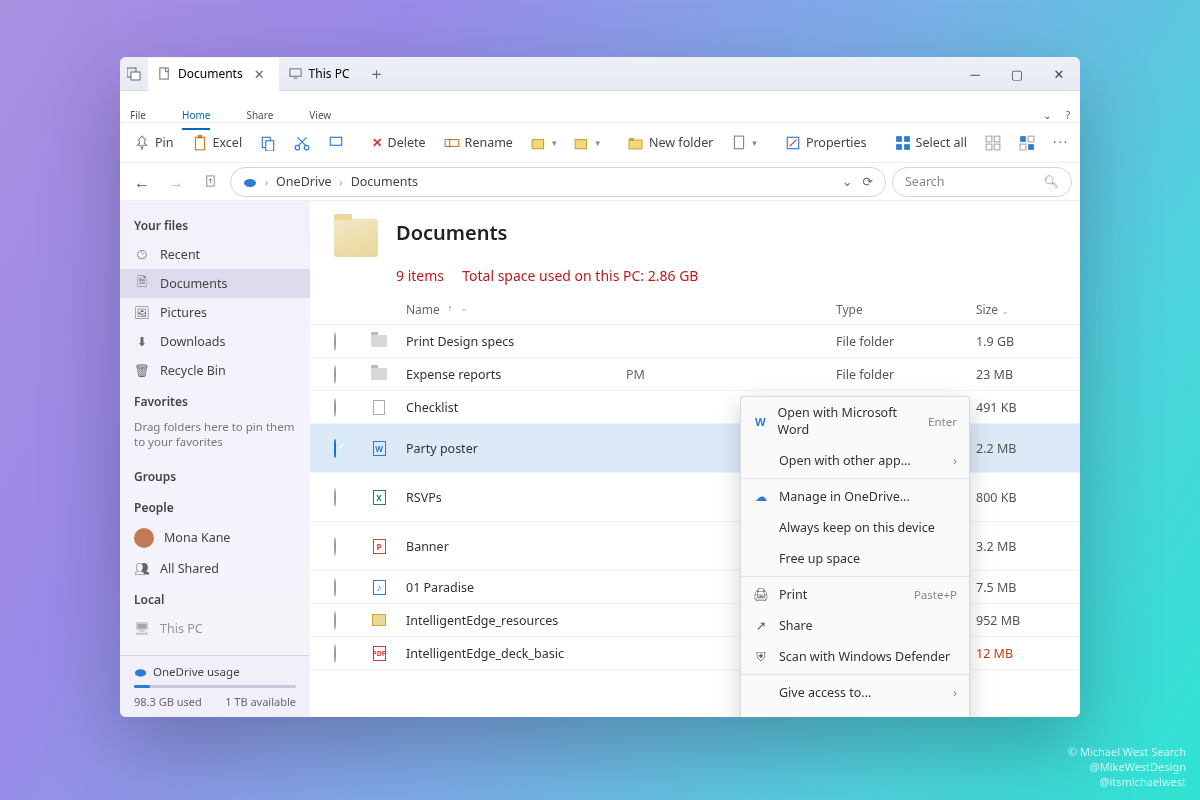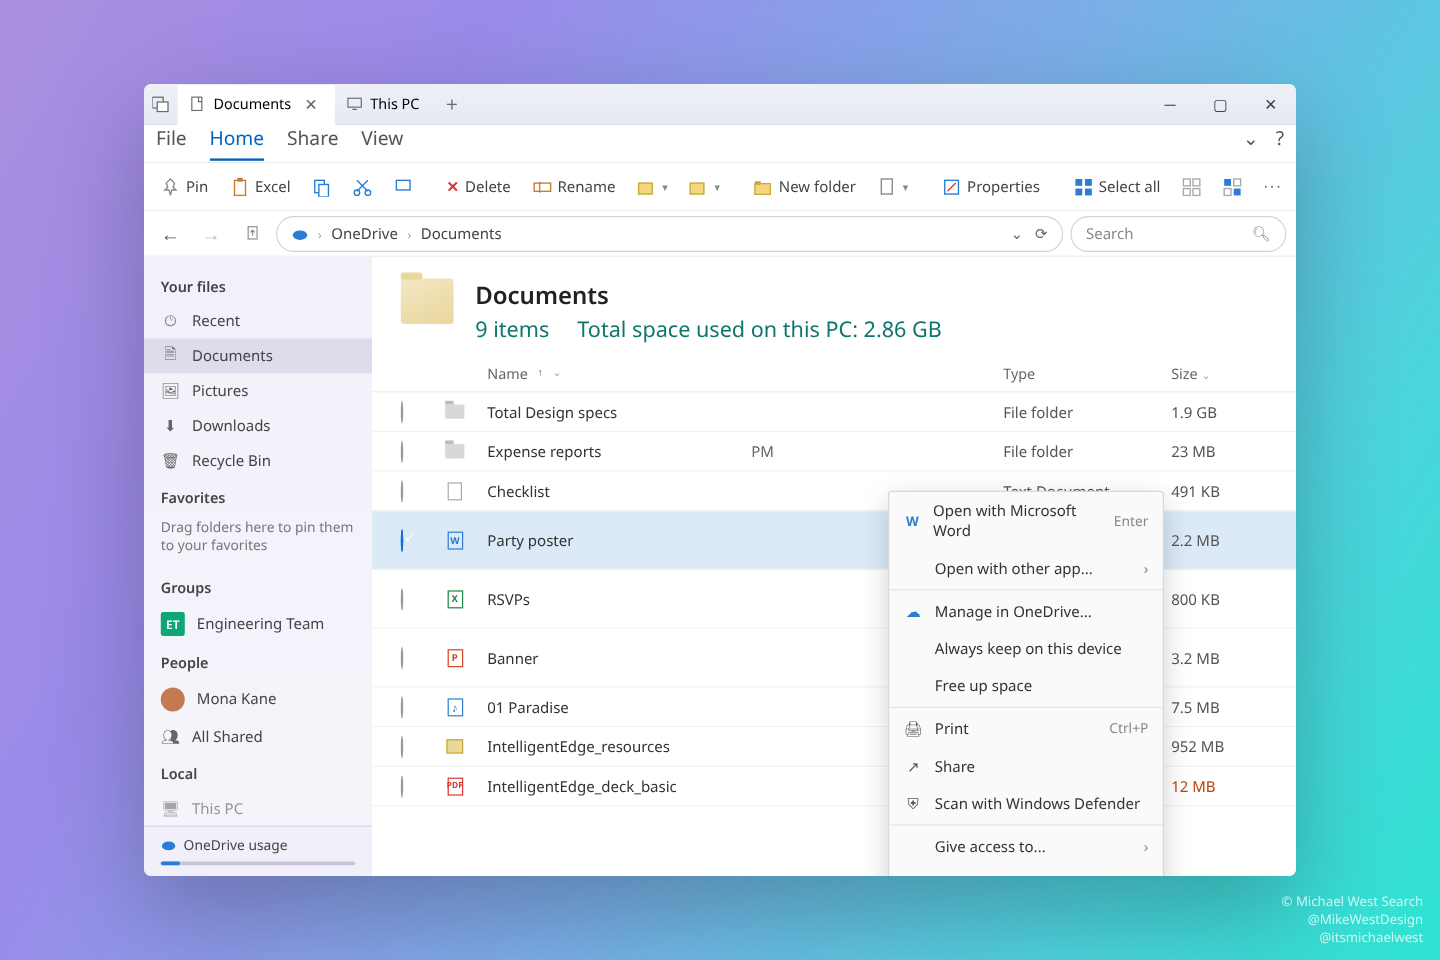--- a/index.html
+++ b/index.html
@@ -1,26 +1,26 @@
 <!DOCTYPE html>
 <html><head>
 <meta charset="utf-8">
 <style>
 *{box-sizing:border-box;margin:0;padding:0;font-family:"Segoe UI",system-ui,sans-serif}
 body{width:1200px;height:800px;background:linear-gradient(120deg,#a98fe0 0%,#9a8ae8 25%,#7baee8 55%,#4ed2dd 80%,#2ee3d1 100%);overflow:hidden;position:relative}
-.window{position:absolute;left:120px;top:70px;width:960px;height:660px;background:#fff;border-radius:6px;box-shadow:0 30px 80px rgba(0,0,0,.25);display:flex;flex-direction:column;overflow:hidden}
+.window{position:absolute;left:120px;top:57px;width:960px;height:660px;background:#fff;border-radius:6px;box-shadow:0 30px 80px rgba(0,0,0,.25);display:flex;flex-direction:column;overflow:hidden}
 .titlebar{display:flex;align-items:center;height:34px;background:linear-gradient(180deg,#eef0f7,#e7eaf3);border-bottom:1px solid #d8dce5}
 .tb-ic{width:28px;display:flex;justify-content:center;color:#555}
 .tab{display:flex;align-items:center;gap:7px;padding:0 10px;height:34px;font-size:12px}
 .tab.active{background:#fff;border-bottom:2px solid #fff;position:relative;top:1px}
 .tab .close{color:#666;font-size:13px;padding:0 4px}
 .addtab{width:34px;display:flex;justify-content:center;color:#666;font-size:16px}
 .winctl{margin-left:auto;display:flex}
 .winctl span{width:42px;display:flex;justify-content:center;align-items:center;color:#444;font-size:13px}
-.menubar{display:flex;align-items:flex-start;height:32px;padding:0 10px;gap:19px;font-size:16px;color:#555;border-bottom:1px solid #eee}
+.menubar{display:flex;align-items:flex-end;height:32px;padding:0 10px;gap:36px;font-size:10px;color:#555;border-bottom:1px solid #eee}
 .menubar .m.active{color:#0067c0;border-bottom:2px solid #0067c0;padding-bottom:6px;margin-bottom:-8px}
 .menubar .ar{margin-left:auto;display:flex;gap:14px;color:#555}
 .toolbar{display:flex;align-items:center;height:40px;padding:0 8px;gap:6px;font-size:12.5px;color:#444;border-bottom:1px solid #eee;flex-wrap:nowrap}
 .tbtn{display:flex;align-items:center;gap:5px;padding:4px 6px;border-radius:3px;white-space:nowrap}
 .tbtn svg,.tbtn .ico{width:16px;height:16px}
 .sep{width:1px;height:22px;background:#e2e2e2;margin:0 2px}
 .navbar{display:flex;align-items:center;height:38px;padding:0 8px;gap:6px;border-bottom:1px solid #eee}
 .nb{width:28px;height:28px;display:flex;align-items:center;justify-content:center;color:#555}
 .breadcrumb{flex:1;display:flex;align-items:center;gap:8px;height:30px;border:1px solid #d0d4dc;border-radius:15px;padding:0 12px;font-size:12.5px;color:#444}
 .bc-chev{color:#999;font-size:10px}
@@ -37,21 +37,21 @@
 .sb-avatar{width:20px;height:20px;border-radius:50%;background:#c27a55}
 .od-usage{margin-top:auto;border-top:1px solid #d8d6e4;padding:8px 14px;font-size:11.5px;color:#444;background:rgba(240,238,250,.7)}
 .od-bar{height:3px;background:#c8c6d8;border-radius:2px;margin:6px 0}
 .od-bar i{display:block;height:100%;width:10%;background:#2b7cd3;border-radius:2px}
 .od-row{display:flex;justify-content:space-between;color:#666;font-size:11px}
 .main{flex:1;background:#fff;display:flex;flex-direction:column;position:relative}
 .header{display:flex;gap:18px;padding:18px 24px 10px;align-items:flex-start}
 .folder-ic{width:44px;height:38px;background:linear-gradient(160deg,#f3e6c4,#e9d79b);border-radius:3px;position:relative}
 .folder-ic:before{content:"";position:absolute;top:-5px;left:0;width:18px;height:6px;background:#e9d79b;border-radius:2px 2px 0 0}
 .h-title{font-size:20px;font-weight:600;color:#222}
-.h-sub{font-size:18px;color:#0f766e;margin-top:4px}
+.h-sub{font-size:14px;color:#b91c1c;margin-top:20px}
 .cols{display:grid;grid-template-columns:36px 36px 220px 1fr 140px 80px;padding:6px 24px;font-size:12px;color:#666;border-bottom:1px solid #eee}
 .cols .sort{display:flex;gap:8px;align-items:flex-start}
 .rows{flex:1;overflow:auto}
 .row{display:grid;grid-template-columns:36px 36px 220px 1fr 140px 80px;align-items:center;padding:7px 24px;font-size:12.5px;color:#333;border-bottom:1px solid #f3f3f3}
 .row.sel{background:#dceaf8}
 .chk{width:16px;height:16px;border:1.3px solid #999;border-radius:50%}
 .chk.on{background:#1473d0;border-color:#1473d0;position:relative}
 .chk.on:after{content:"✓";color:#fff;font-size:10px;position:absolute;left:2px;top:-1px}
 .fic{width:18px;height:18px;display:flex;align-items:center;justify-content:center}
 .ctx{position:absolute;left:430px;top:195px;width:230px;background:#fafafa;border:1px solid #d8d8d8;border-radius:3px;box-shadow:0 8px 24px rgba(0,0,0,.18);font-size:12.5px;color:#333;z-index:50}
@@ -268,24 +268,20 @@
             <span>Downloads</span>
           </div>
           <div class="sb-item">
             <span class="sb-ic">🗑︎</span>
             <span>Recycle Bin</span>
           </div>
         </div>
       <div class="sb-head">Favorites</div>
       <div class="sb-hint">Drag folders here to pin them to your favorites</div>
       <div class="sb-head">Groups</div>
-      <div class="sb-item">
-        <span class="sb-group-badge">ET</span>
-        <span>Engineering Team</span>
-      </div>
       <div class="sb-head">People</div>
       <div class="sb-item">
         <span class="sb-avatar"></span>
         <span>Mona Kane</span>
       </div>
       <div class="sb-item">
         <span class="sb-ic">👥︎</span>
         <span>All Shared</span>
       </div>
       <div class="sb-head">Local</div>
@@ -331,21 +327,21 @@
         <span><span>Size</span> <span style="font-size:9px;color:#aaa">⌄</span></span>
       </div>
       <div class="rows" id="rows">
           <div class="row">
             <span><span class="chk"></span></span>
     <span class="fic">
               <div style="width:16px;height:12px;background:#d8d8d8;border-radius:1px;position:relative">
                 <i style="position:absolute;top:-3px;left:0;width:7px;height:3px;background:#bbb"></i>
               </div>
             </span>
-    <span>Total Design specs</span>
+    <span>Print Design specs</span>
     <span style="color:#666"></span>
     <span style="color:#555">File folder</span>
     <span style="color:#555">1.9 GB</span>
           </div>
           <div class="row">
             <span><span class="chk"></span></span>
     <span class="fic">
               <div style="width:16px;height:12px;background:#d8d8d8;border-radius:1px;position:relative">
                 <i style="position:absolute;top:-3px;left:0;width:7px;height:3px;background:#bbb"></i>
               </div>
@@ -452,21 +448,21 @@
             <span>Always keep on this device</span>
           </div>
           <div class="ci">
             <span class="cic"></span>
             <span>Free up space</span>
           </div>
           <hr>
           <div class="ci">
             <span class="cic">🖨︎</span>
             <span>Print</span>
-            <span class="sc">Ctrl+P</span>
+            <span class="sc">Paste+P</span>
           </div>
           <div class="ci">
             <span class="cic">↗︎</span>
             <span>Share</span>
           </div>
           <div class="ci">
             <span class="cic">⛨</span>
             <span>Scan with Windows Defender</span>
           </div>
           <hr>

